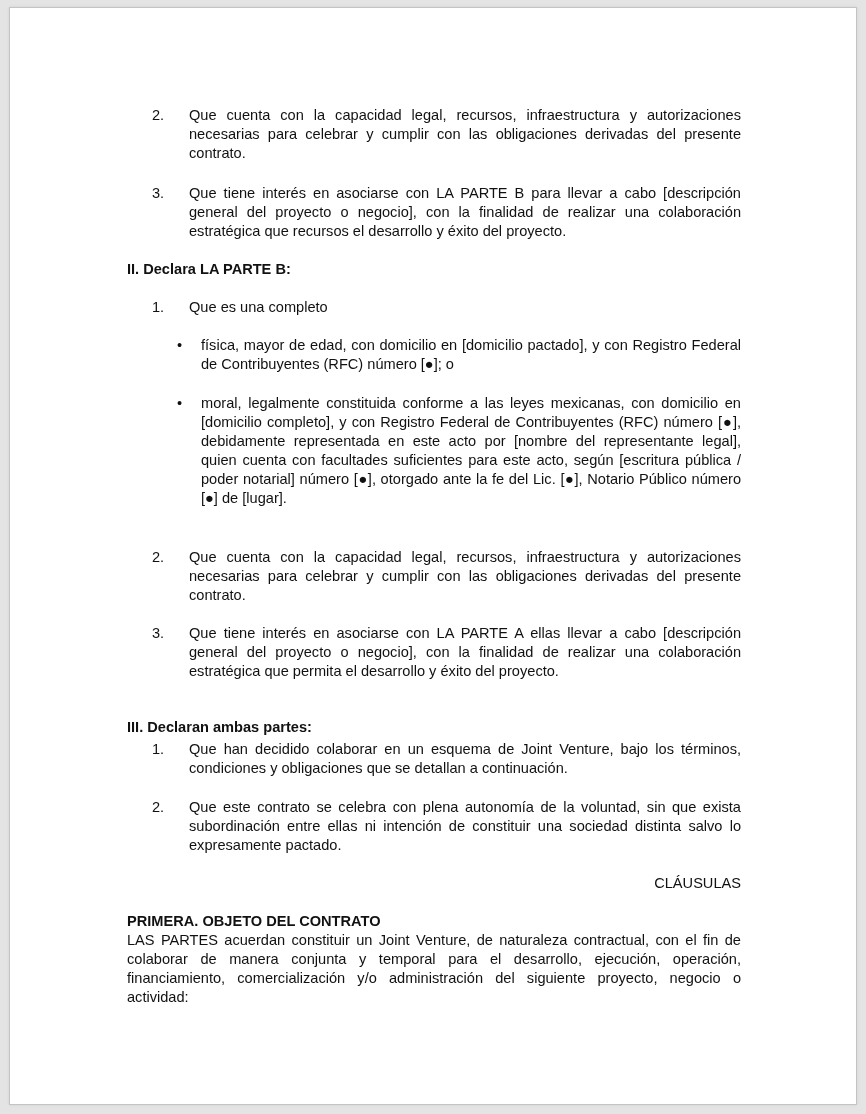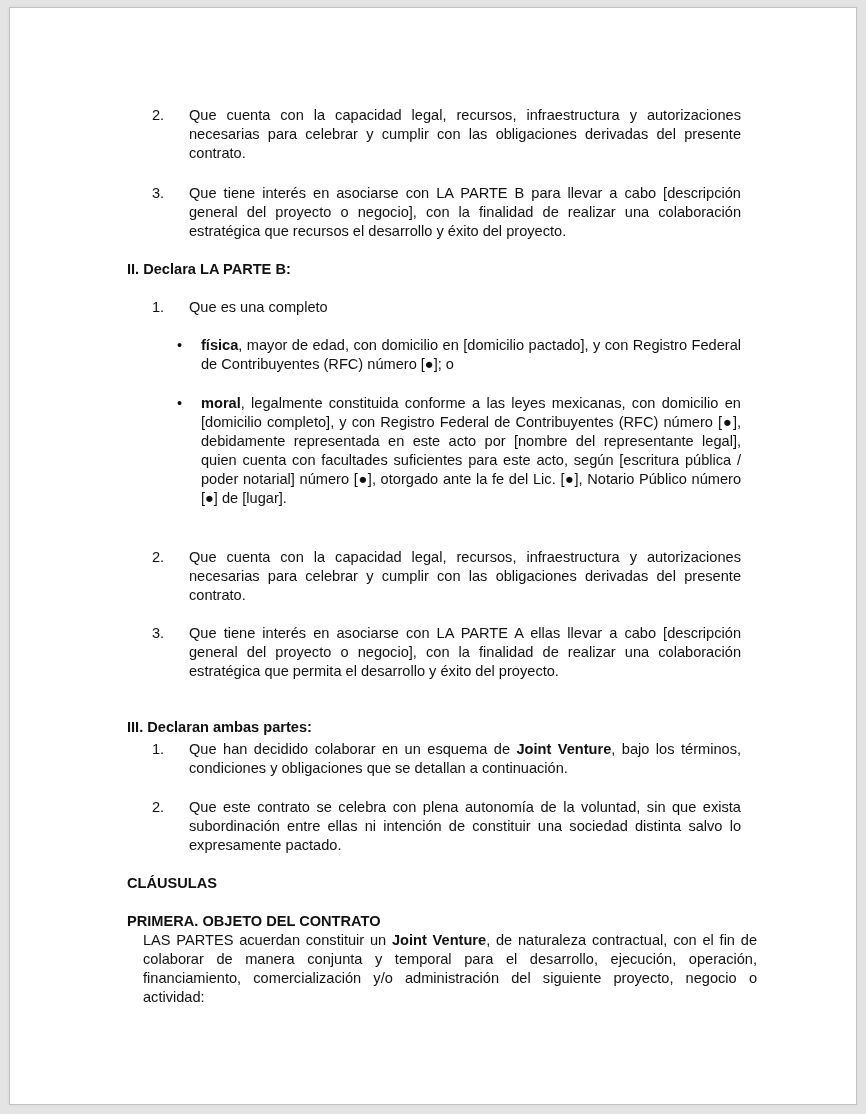--- a/index.html
+++ b/index.html
@@ -52,29 +52,29 @@
     position: absolute; left: 0; top: 0;
   }
   .bullet-item .txt {
     display: block;
     margin-left: 24px;
     text-align: justify;
   }
   .center-title {
     position: absolute;
     left: 0; width: 614px;
-    text-align: left;
-    font-weight: bold;
+    text-align: right;
+    font-weight: normal;
   }
   .para {
     position: absolute;
-    left: 16px; width: 614px;
+    left: 0; width: 614px;
     text-align: justify;
   }
-  b { font-weight: bold; }
+  b { font-weight: normal; }
 </style>
 </head>
 <body>
 
 <div class="page">
   <div class="content">
 
     <div class="ol-item" style="top:98px;">
       <span class="num">2.</span>
       <span class="txt">Que cuenta con la capacidad legal, recursos, infraestructura y autorizaciones necesarias para celebrar y cumplir con las obligaciones derivadas del presente contrato.</span>

